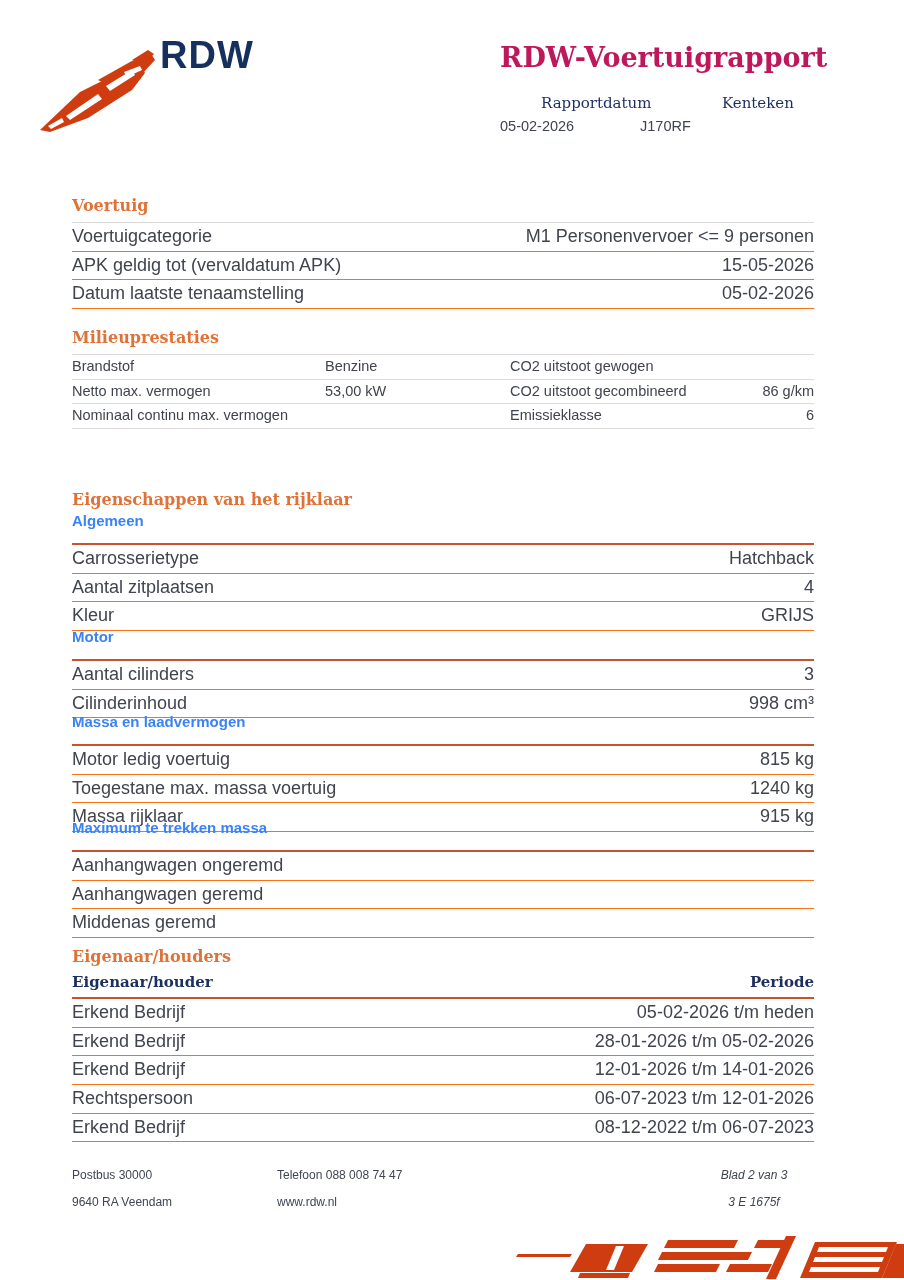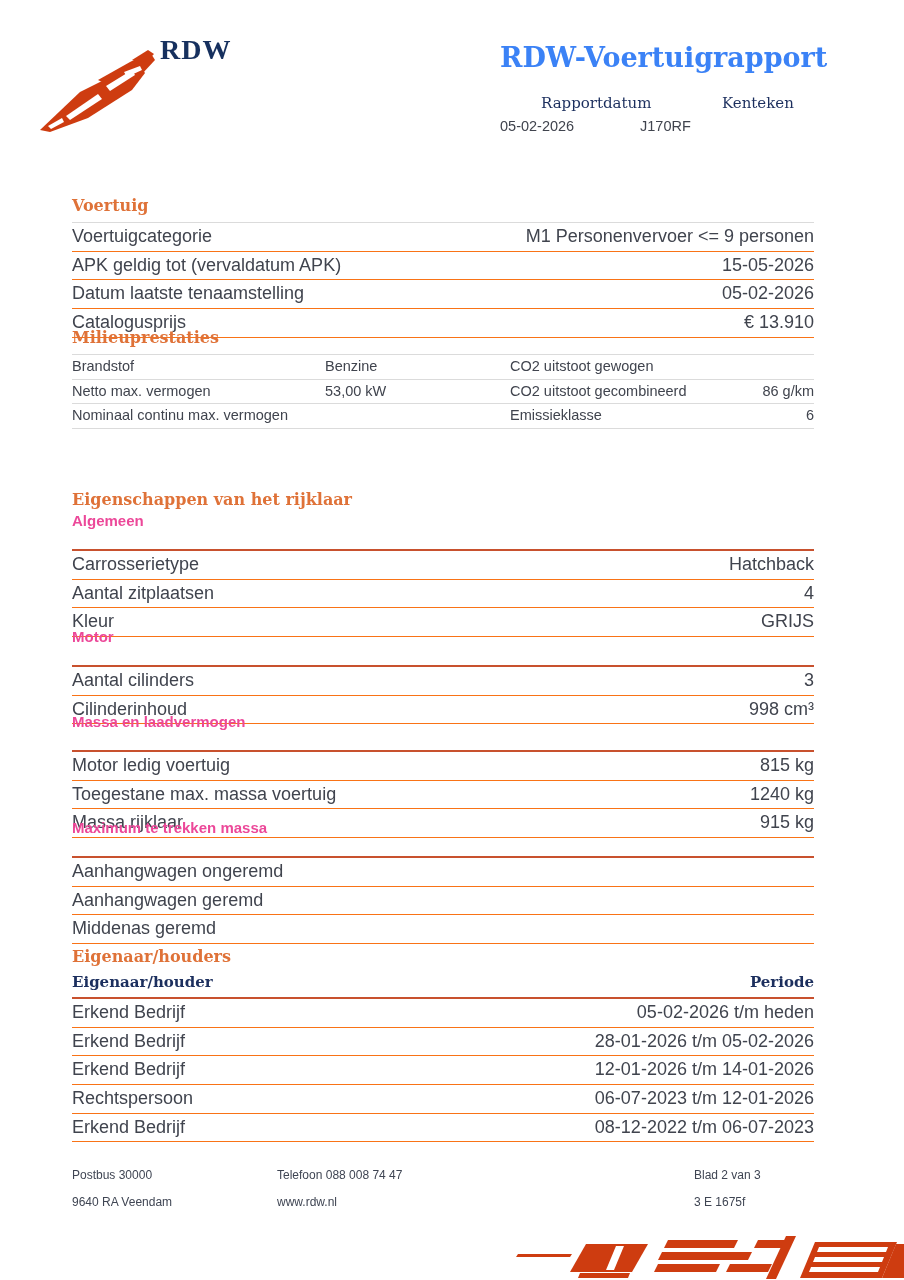--- a/index.html
+++ b/index.html
@@ -7,46 +7,46 @@
   .page {
     position:relative; width:904px; height:1280px; background:#ffffff;
     font-family:"Liberation Sans", sans-serif; color:#40444e; overflow:hidden;
     margin:0 auto;
   }
 
   
   .logo-icon { position:absolute; left:36px; top:46px; width:122px; height:88px; }
   .logo-text {
     position:absolute; left:160px; top:34px;
-    font-family:Liberation Serif, serif; font-weight:bold; font-size:28px;
+    font-family:Liberation Sans, sans-serif; font-weight:bold; font-size:38px;
     color:#16305e; letter-spacing:1px;
   }
   .doc-title {
     position:absolute; left:500px; top:42px;
     font-family:"DejaVu Serif", serif; font-weight:bold; font-size:27px;
-    color:#3b82f6;
+    color:#be185d;
   }
   .meta { position:absolute; left:500px; top:94px; width:314px; }
   .meta .cols { display:flex; }
   .meta .col1 { width:140px; }
   .meta .lbl {
     font-family:"DejaVu Serif", serif; font-weight:normal; font-size:15px;
     color:#1c2f5e; margin-bottom:6px;margin-left:41px;
   }
   .meta .val { font-size:14.5px; color:#40444e; }
 
   
   .section { position:absolute; left:72px; width:742px; }
   .sec-title {
     font-family:"DejaVu Serif", serif; font-weight:bold; font-size:16px;
     color:#df7238; margin-bottom:7px;
   }
   .sub-title {
-    font-size:15px; font-weight:bold; color:#ec4899;
-    padding-bottom:20px; border-bottom:2px solid #c8512e;
+    font-size:15px; font-weight:bold; color:#3b82f6;
+    padding-bottom:14px; border-bottom:2px solid #c8512e;
   }
   .rows.topline { border-top:1px solid #dbdbdb; }
   .row {
     display:flex; justify-content:space-between; align-items:baseline;
     font-size:18px; padding:3px 0 4px; border-bottom:1px solid #f97316;
     min-height:21px; line-height:1.15;
   }
   .row .value { text-align:right; white-space:nowrap; }
   .row-quad { display:grid; grid-template-columns:253px 185px 230px 1fr;
     font-size:14.5px; padding:3px 0 4px; border-bottom:1px solid #dbdbdb;
@@ -57,21 +57,21 @@
     display:flex; justify-content:space-between;
     font-family:"DejaVu Serif", serif; font-weight:bold; font-size:15px;
     color:#1c2f5e; padding-bottom:6px; border-bottom:2px solid #c8512e;
   }
 
   
   .footer { position:absolute; left:72px; width:742px; font-size:12px; color:#3f4553; }
   .footer .frow { display:flex; margin-bottom:13px; }
   .footer .f1 { width:205px; }
   .footer .f2 { flex:1; }
-  .footer .f3 { text-align:left; width:120px; }
+  .footer .f3 { text-align:center; width:120px;font-style:italic; }
 
   .bottom-art { position:absolute; right:0; bottom:0; width:390px; height:48px; }
 </style>
 </head>
 <body>
 
 <div class="page">
 
   <svg class="logo-icon" viewBox="0 0 122 88" aria-hidden="true">
     <g fill="#ce3c10">
@@ -108,24 +108,20 @@
           <span class="label">Voertuigcategorie</span>
           <span class="value">M1 Personenvervoer &lt;= 9 personen</span>
         </div>
         <div class="row">
           <span class="label">APK geldig tot (vervaldatum APK)</span>
           <span class="value">15-05-2026</span>
         </div>
         <div class="row">
           <span class="label">Datum laatste tenaamstelling</span>
           <span class="value">05-02-2026</span>
-        </div>
-        <div class="row">
-          <span class="label">Catalogusprijs</span>
-          <span class="value">€ 13.910</span>
         </div>
       </div>
   </div>
 
   <div class="section" style="top:328px">
     <div class="sec-title">Milieuprestaties</div>
     <div class="rows topline">
         <div class="row-quad">
           <span class="label">Brandstof</span>
           <span class="vl">Benzine</span>

